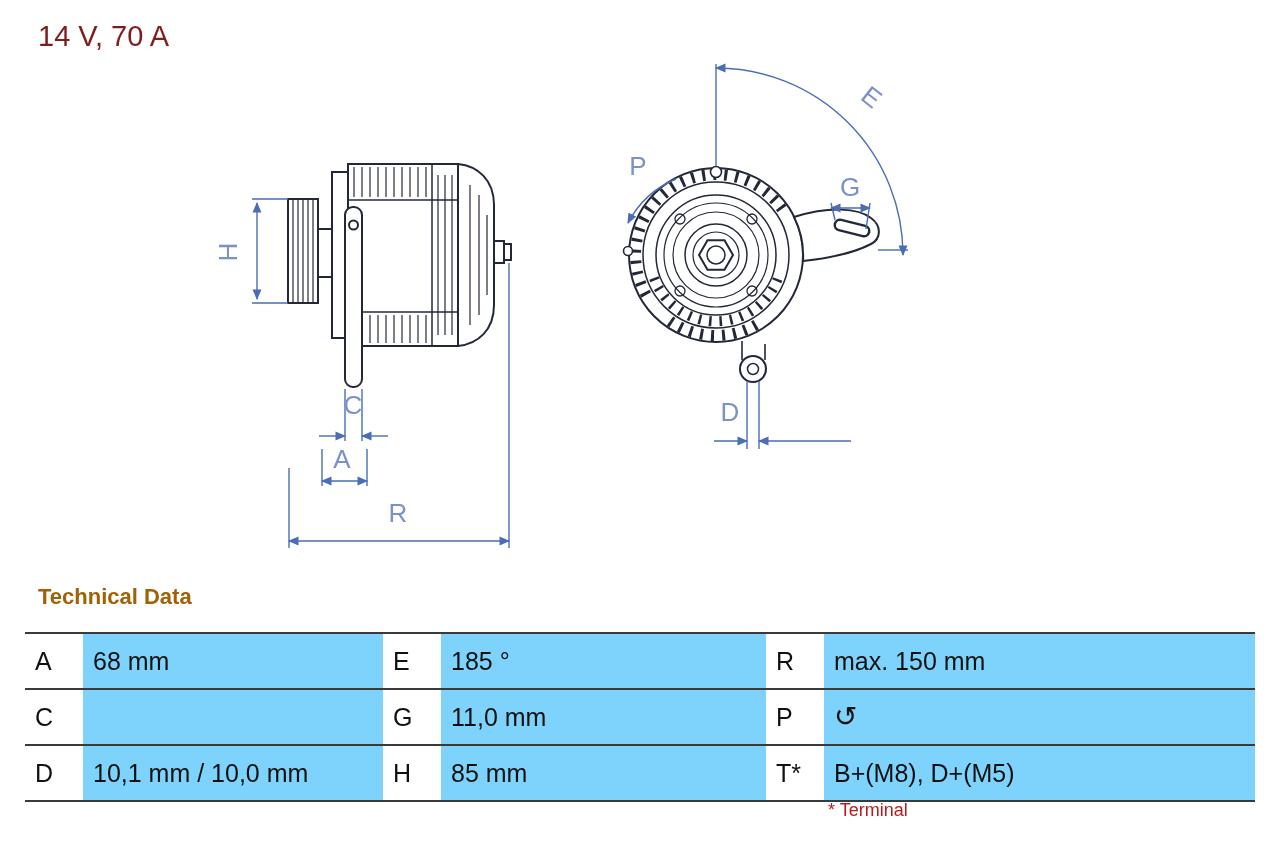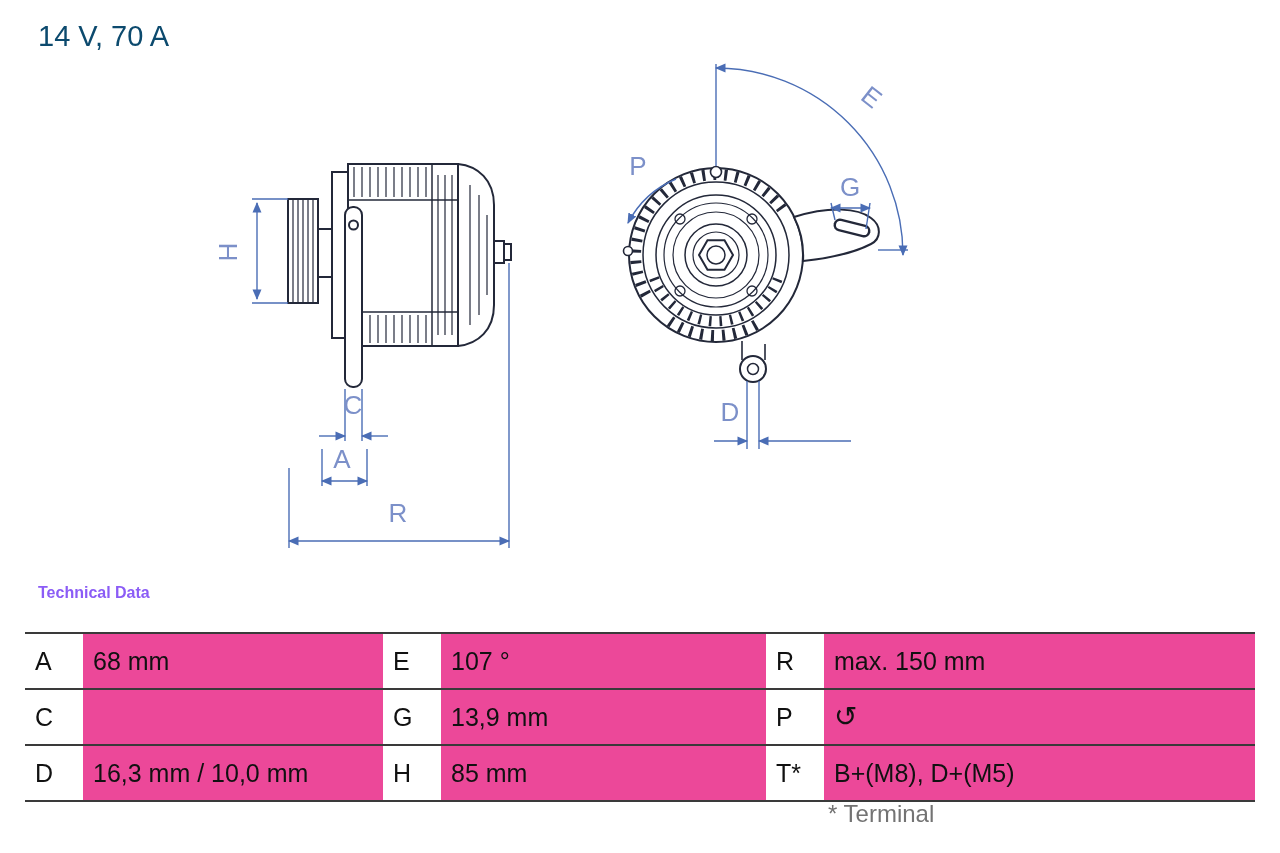--- a/index.html
+++ b/index.html
@@ -1,33 +1,33 @@
 <!DOCTYPE html>
 <html><head>
 <meta charset="utf-8">
 <style>
   html,body{margin:0;padding:0;background:#fff;}
   #stage{position:relative;width:1280px;height:853px;background:#fff;overflow:hidden;
          font-family:"Liberation Sans",sans-serif;color:#111;}
-  .rating{position:absolute;left:38px;top:20px;font-size:29px;color:#0c4a6e;}
+  .rating{position:absolute;left:38px;top:20px;font-size:29px;color:#7f1d1d;}
   svg{position:absolute;left:0;top:0;}
   .ink{stroke:#232839;fill:none;}
   .dim{stroke:#4a6db5;fill:none;stroke-width:1.4;}
   .dim-label{fill:#7c90c9;font-size:26px;font-family:"Liberation Sans",sans-serif;}
-  .tech-title{position:absolute;left:38px;top:584px;font-size:16px;font-weight:bold;color:#8b5cf6;margin:0;}
+  .tech-title{position:absolute;left:38px;top:584px;font-size:22px;font-weight:bold;color:#a16207;margin:0;}
   table.tech{position:absolute;left:25px;top:632px;width:1230px;border-collapse:collapse;
              font-size:25px;color:#111;table-layout:fixed;}
   table.tech tr{border-top:2px solid #3a3a3a;}
   table.tech tr.last{border-bottom:2px solid #3a3a3a;}
   table.tech td{height:54px;padding:0 0 0 10px;vertical-align:middle;}
   td.key{background:#fff;padding-left:14px;}
-  td.val{background:#ec4899;}
+  td.val{background:#7dd3fc;}
   col.ck{width:58px;} col.cv1{width:300px;} col.cv2{width:325px;} col.cv3{width:auto;}
   .rot-icon{font-family:"DejaVu Sans",sans-serif;font-size:28px;line-height:1;}
-  .footnote{position:absolute;left:828px;top:800px;font-size:24px;color:#737373;}
+  .footnote{position:absolute;left:828px;top:800px;font-size:18px;color:#b91c1c;}
 </style>
 </head>
 <body>
 
 <div id="stage">
 
   <div class="rating">14 V, 70 A</div>
 
   <svg width="1280" height="575" viewBox="0 0 1280 575">
     <defs>
@@ -187,37 +187,37 @@
         <col class="ck">
         <col class="cv2">
         <col class="ck">
         <col class="cv3">
     </colgroup>
     <tbody>
         <tr>
       <td class="key">A</td>
       <td class="val">68 mm</td>
       <td class="key">E</td>
-      <td class="val">107 °</td>
+      <td class="val">185 °</td>
       <td class="key">R</td>
       <td class="val">max. 150 mm</td>
     </tr>
     <tr>
       <td class="key">C</td>
       <td class="val"></td>
       <td class="key">G</td>
-      <td class="val">13,9 mm</td>
+      <td class="val">11,0 mm</td>
       <td class="key">P</td>
       <td class="val">
         <span class="rot-icon">↺</span>
       </td>
     </tr>
     <tr class="last">
       <td class="key">D</td>
-      <td class="val">16,3 mm / 10,0 mm</td>
+      <td class="val">10,1 mm / 10,0 mm</td>
       <td class="key">H</td>
       <td class="val">85 mm</td>
       <td class="key">T*</td>
       <td class="val">B+(M8), D+(M5)</td>
     </tr>
   </tbody>
     </table>
 
   <div class="footnote">* Terminal</div>
 

